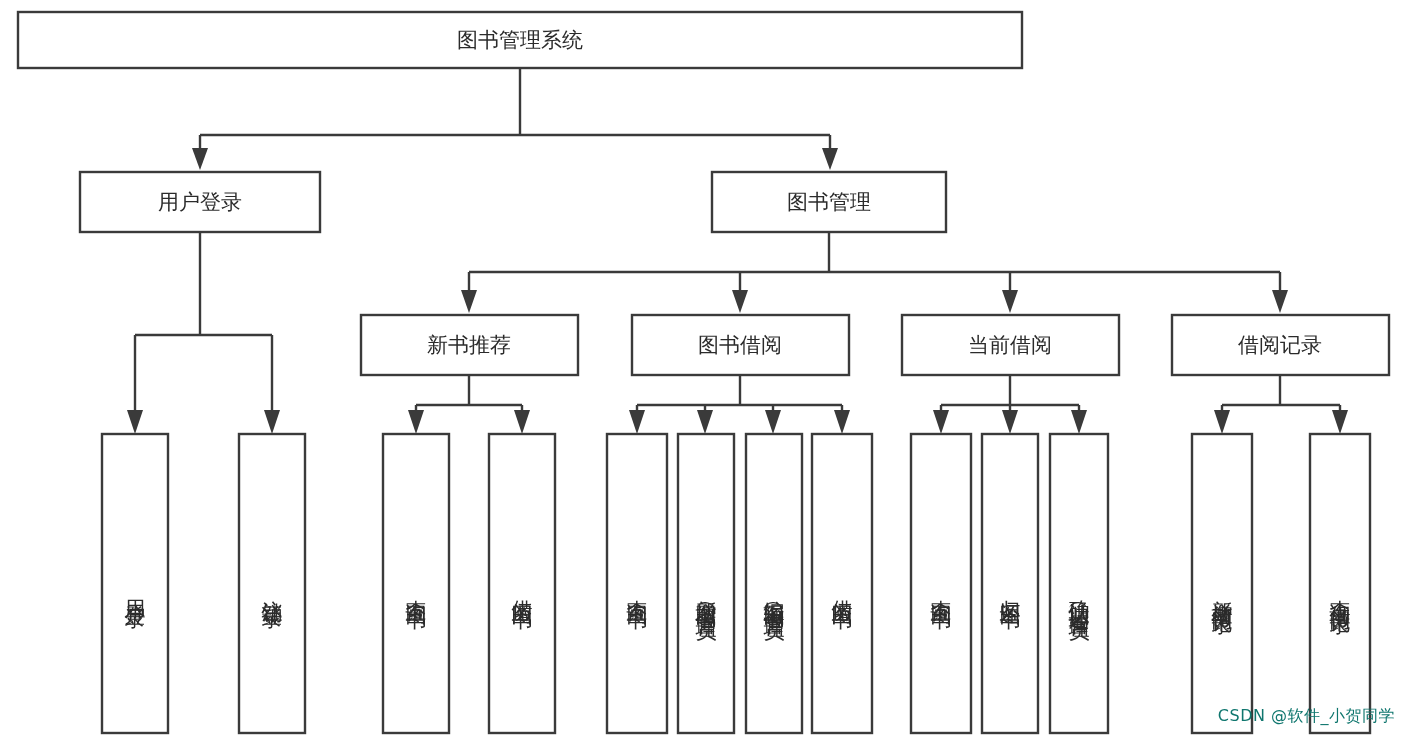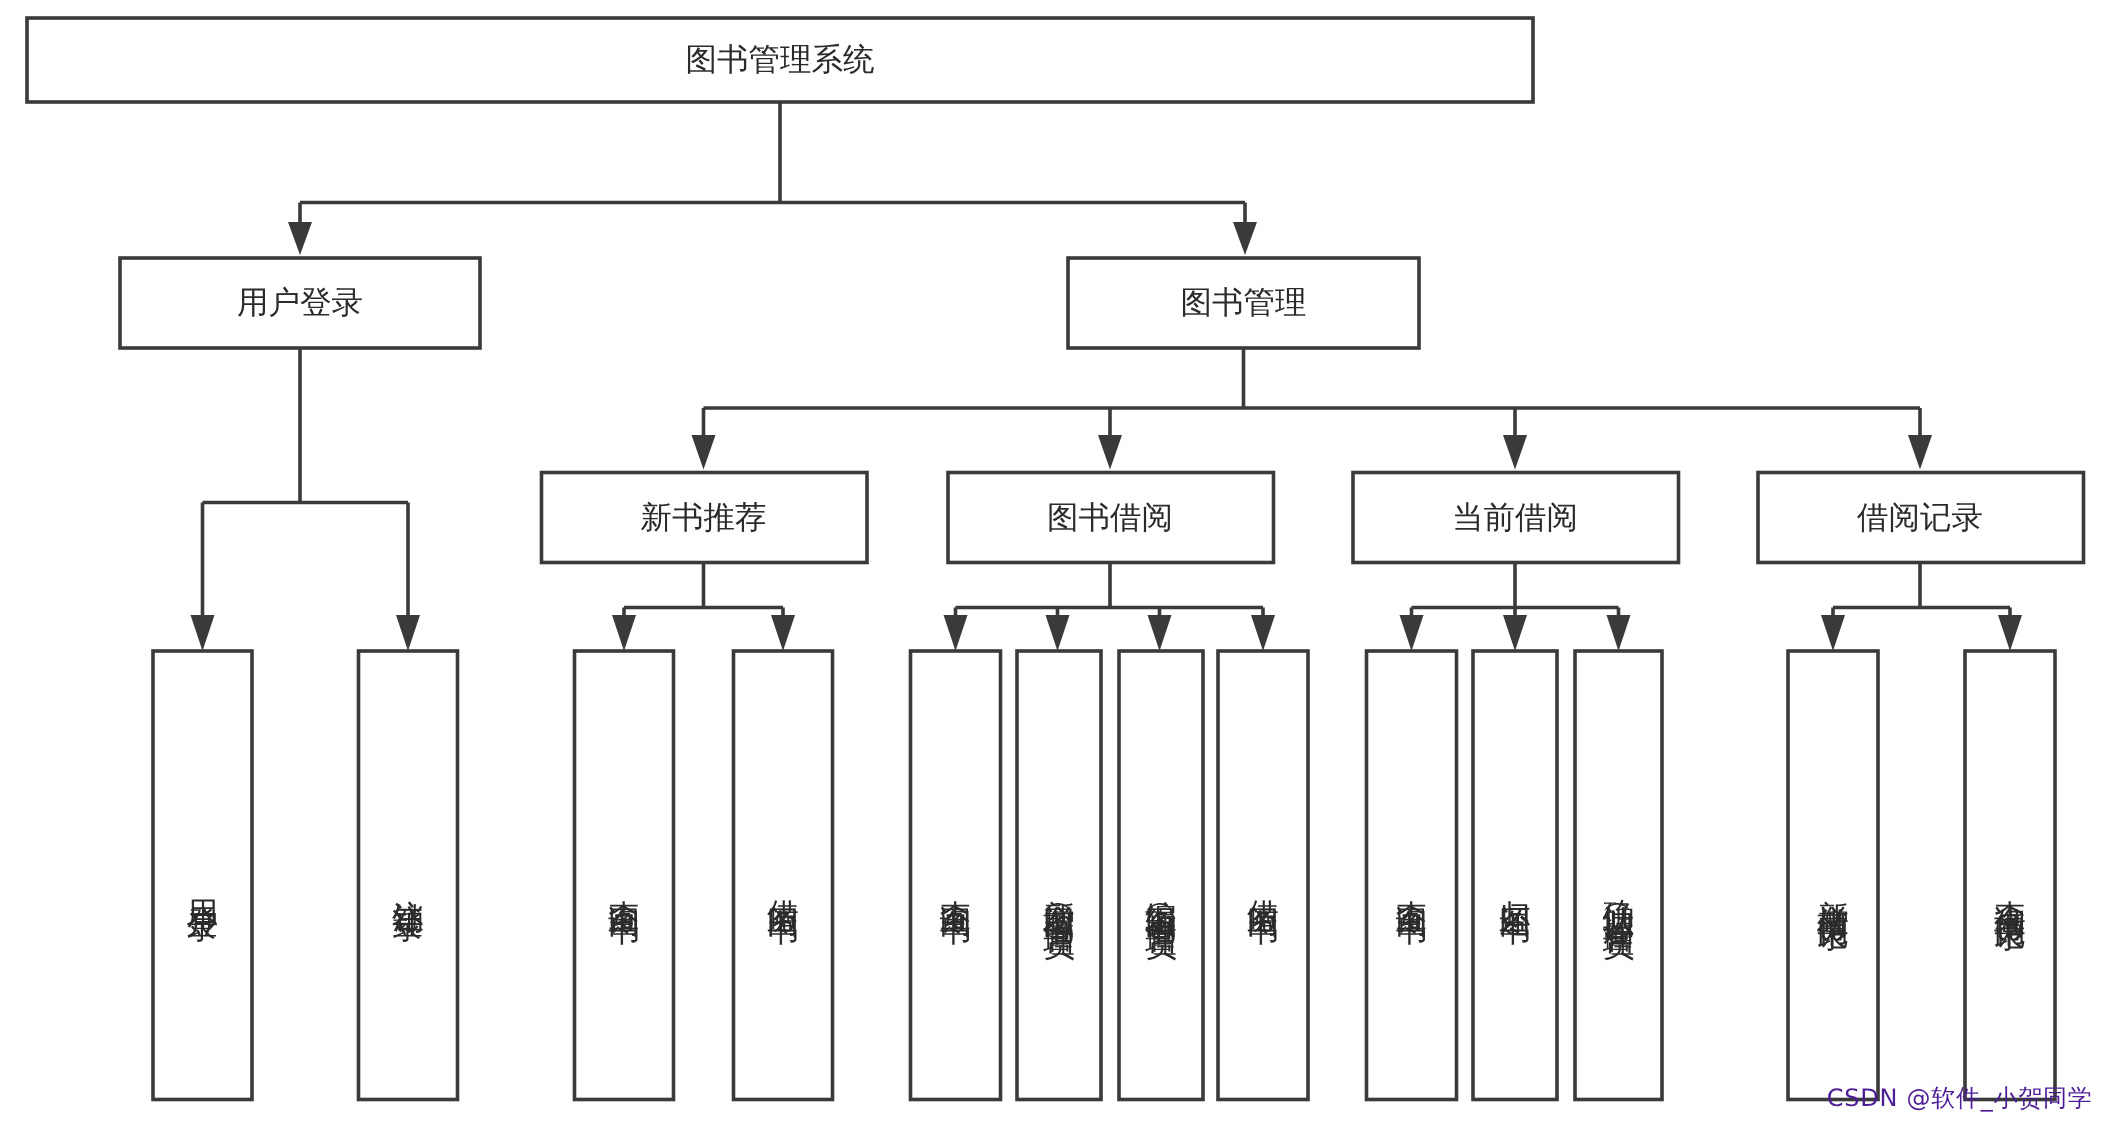--- a/index.html
+++ b/index.html
@@ -54,24 +54,24 @@
     fill: none;
     stroke-linecap: butt;
   }
   .arrow-head {
     fill: #3a3a3a;
     stroke: none;
   }
   .watermark {
     position: absolute;
     right: 10px;
-    bottom: 4px;
+    bottom: 20px;
     font-family: "DejaVu Sans", "Liberation Sans", sans-serif;
     font-size: 16px;
-    color: #4c1d95;
+    color: #0f766e;
     letter-spacing: 0.5px;
     white-space: nowrap;
     pointer-events: none;
   }
 </style>
 </head>
 <body>
 
 <div id="diagram-root">
 

